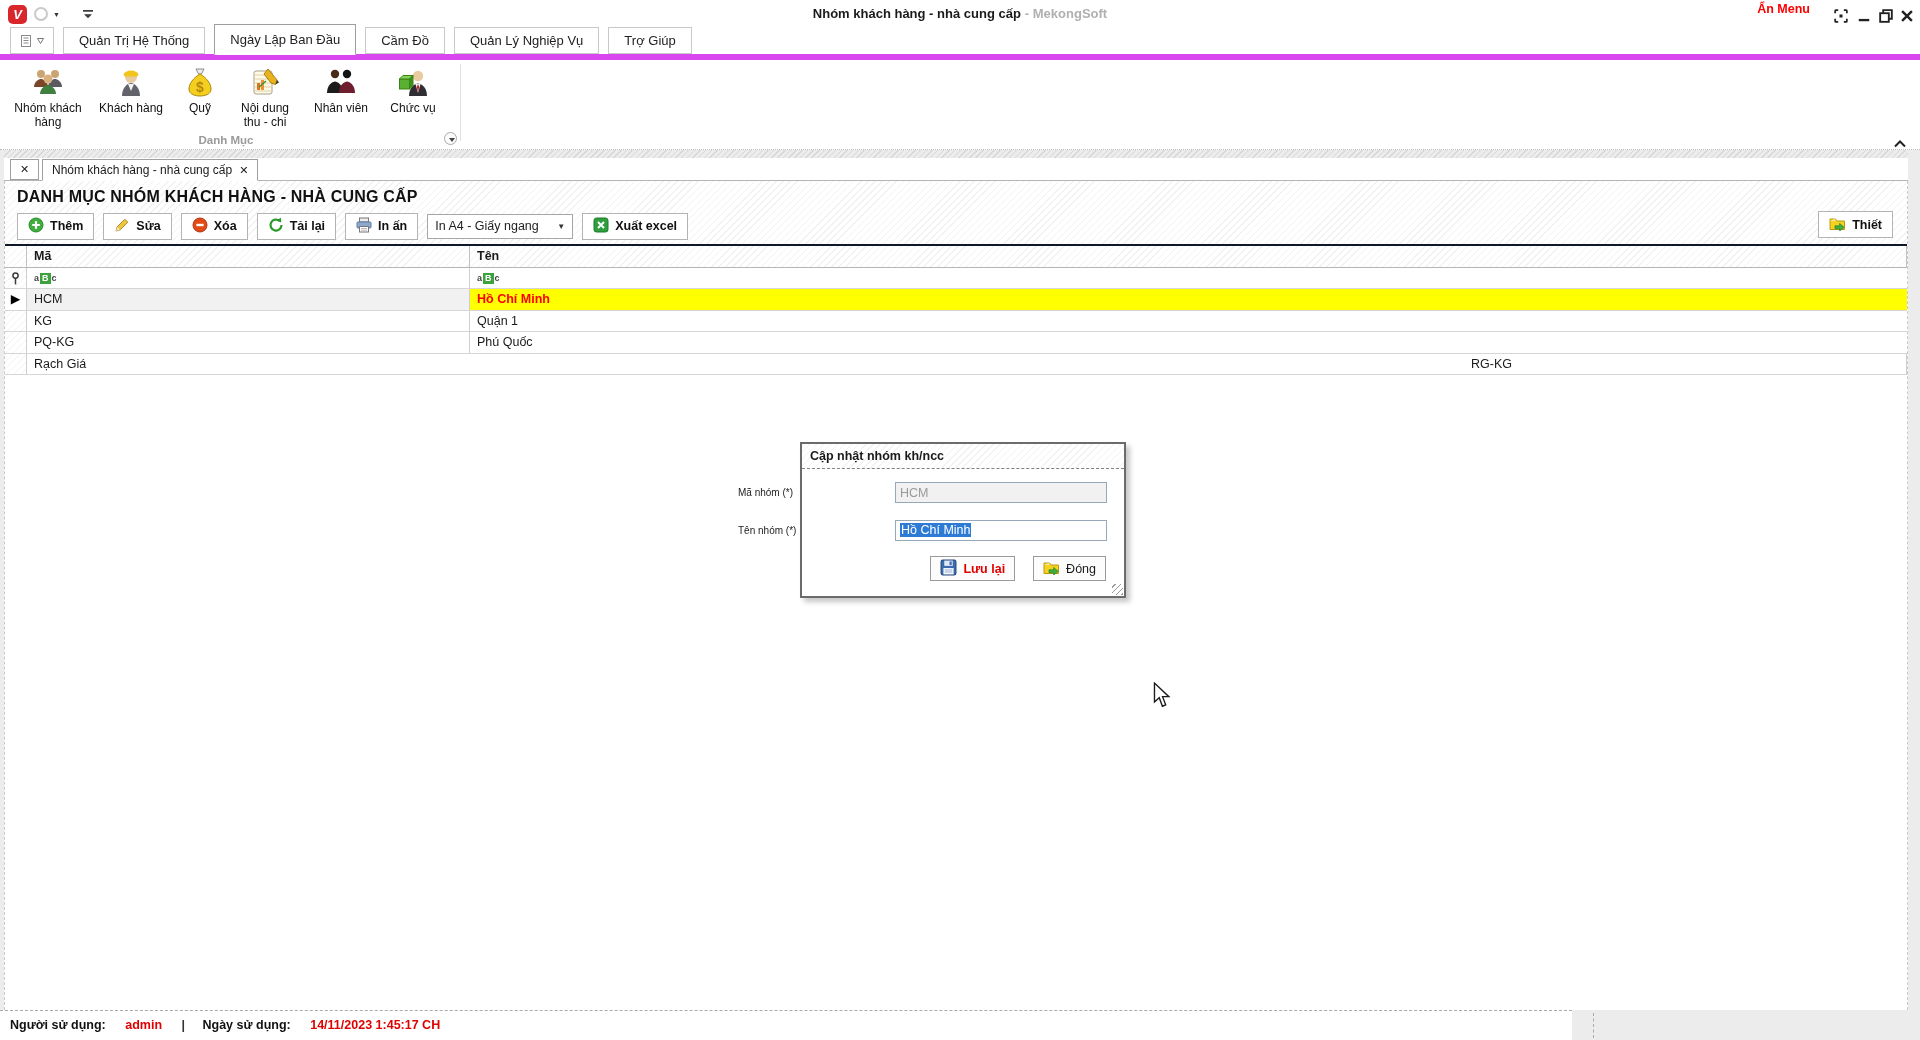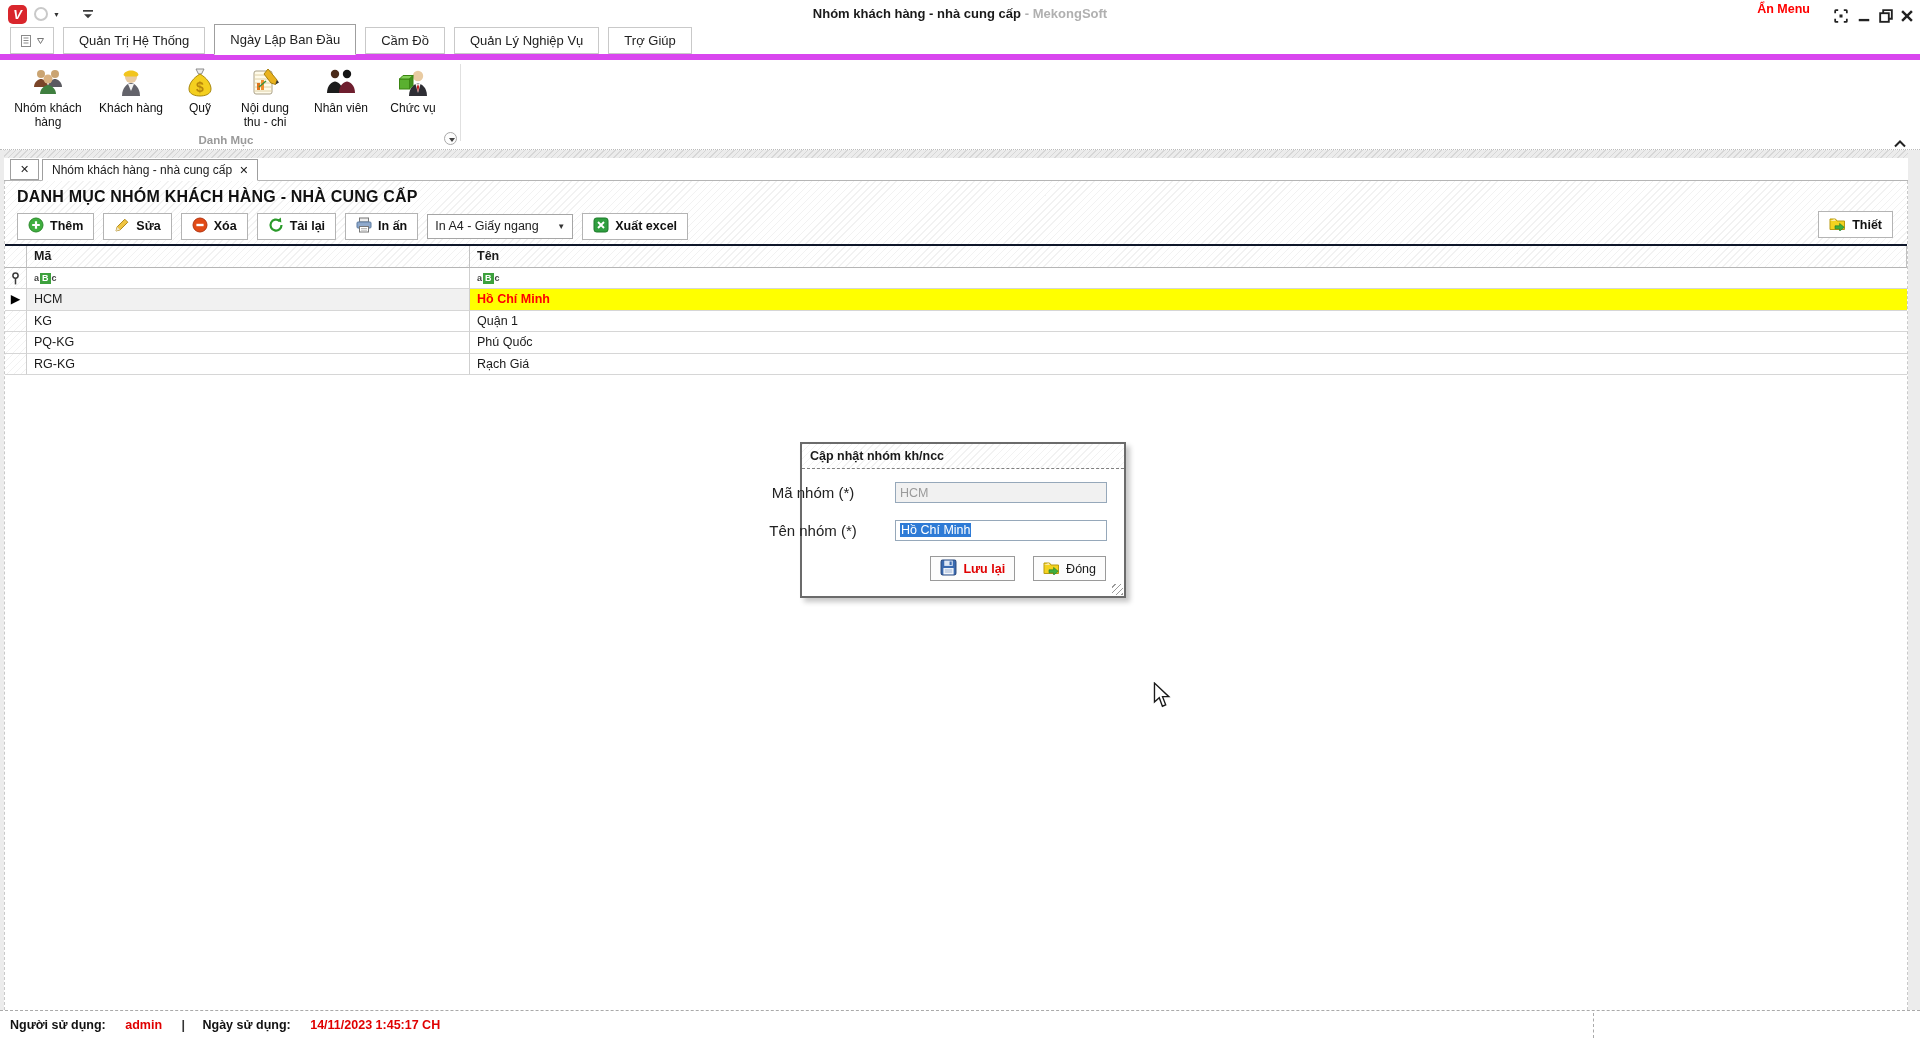--- a/index.html
+++ b/index.html
@@ -84,34 +84,34 @@
   .pin-cell { display:flex; align-items:center; justify-content:center; }
   .rowmark { display:flex; align-items:center; justify-content:center; font-size:8px; color:#000; background:#fff; }
   .sel-ma { background:#f1f1f1; }
   .hl-ten { background:#ffff00; color:#f00; font-weight:bold; }
   
   .dialog { position:absolute; left:800px; top:442px; width:326px; height:156px; background:#fff;
     border:2px solid #6b6b6b; box-shadow:4px 4px 5px rgba(0,0,0,0.22); }
   .dialog-title { height:25px; line-height:24px; padding-left:8px; font-weight:bold; font-size:12.5px;
     border-bottom:1px dashed #808080; }
   .dfield { position:absolute; left:0; width:100%; }
-  .dlabel { position:absolute; right:236px; width:150px; text-align:center; font-size:15px; color:#222; line-height:21px; }
+  .dlabel { position:absolute; right:236px; width:150px; text-align:left; font-size:10px; color:#222; line-height:21px; }
   .dinput { position:absolute; left:93px; width:212px; height:21px; border:1px solid #96a8ba; font-size:12.5px;
     padding:0 4px; font-family:inherit; }
   .dinput.disabled { background:#f1f1f1; color:#9a9a9a; }
   .dinput.fake { background:#fff; line-height:19px; }
   .dinput.fake .sel { background:#2e7bd6; color:#fff; padding:0 1px; }
   .dbuttons { position:absolute; top:112px; right:18px; display:flex; gap:18px; }
   .dbtn { display:inline-flex; align-items:center; gap:6px; height:25px; padding:0 9px;
     border:1px solid #9a9a9a; background:#fcfcfc; font-size:12.5px; }
   .dbtn.save { font-weight:bold; color:#e00000; }
   .grip { position:absolute; right:1px; bottom:1px; width:11px; height:11px;
     background-image:repeating-linear-gradient(135deg, transparent 0 2px, #9a9a9a 2px 3px, transparent 3px 4px); }
   
-  .statusbar { position:absolute; left:0; top:1010px; width:1920px; height:30px; background:#fff;
+  .statusbar { position:absolute; left:0; top:1010px; width:1572px; height:30px; background:#fff;
     border-top:1px dashed #aaa; font-weight:bold; line-height:29px; }
   .sb-left { position:absolute; left:10px; top:0; }
   .sb-left .red { color:#e00000; }
   .sb-left .lbl { color:#111; }
   .sb-left .sep { margin:0 14px 0 16px; color:#333; }
   .sb-left .dlbl { margin-right:16px; }
   .sb-left .usr { margin-left:16px; margin-right:0; }
   .sb-vsep { position:absolute; left:1593px; top:2px; bottom:2px; border-left:1px dashed #aaa; }
   .sb-right { position:absolute; right:15px; top:0; color:#111; }
   
@@ -377,22 +377,22 @@
         <div class="gcell col-ma">KG</div>
         <div class="gcell col-ten">Quận 1</div>
       </div>
       <div class="grow gdata">
         <div class="gcell gut hatch"></div>
         <div class="gcell col-ma">PQ-KG</div>
         <div class="gcell col-ten">Phú Quốc</div>
       </div>
       <div class="grow gdata">
         <div class="gcell gut hatch"></div>
+        <div class="gcell col-ten">Rạch Giá</div>
         <div class="gcell col-ma">RG-KG</div>
-        <div class="gcell col-ten">Rạch Giá</div>
       </div>
     </div>
   </div>
 
   <div class="dialog">
     <div class="dialog-title hatch">Cập nhật nhóm kh/ncc</div>
     <div class="dfield" style="top:38px">
       <label class="dlabel">Mã nhóm (*)</label>
       <input class="dinput disabled" disabled="" value="HCM" style="">
     </div>

